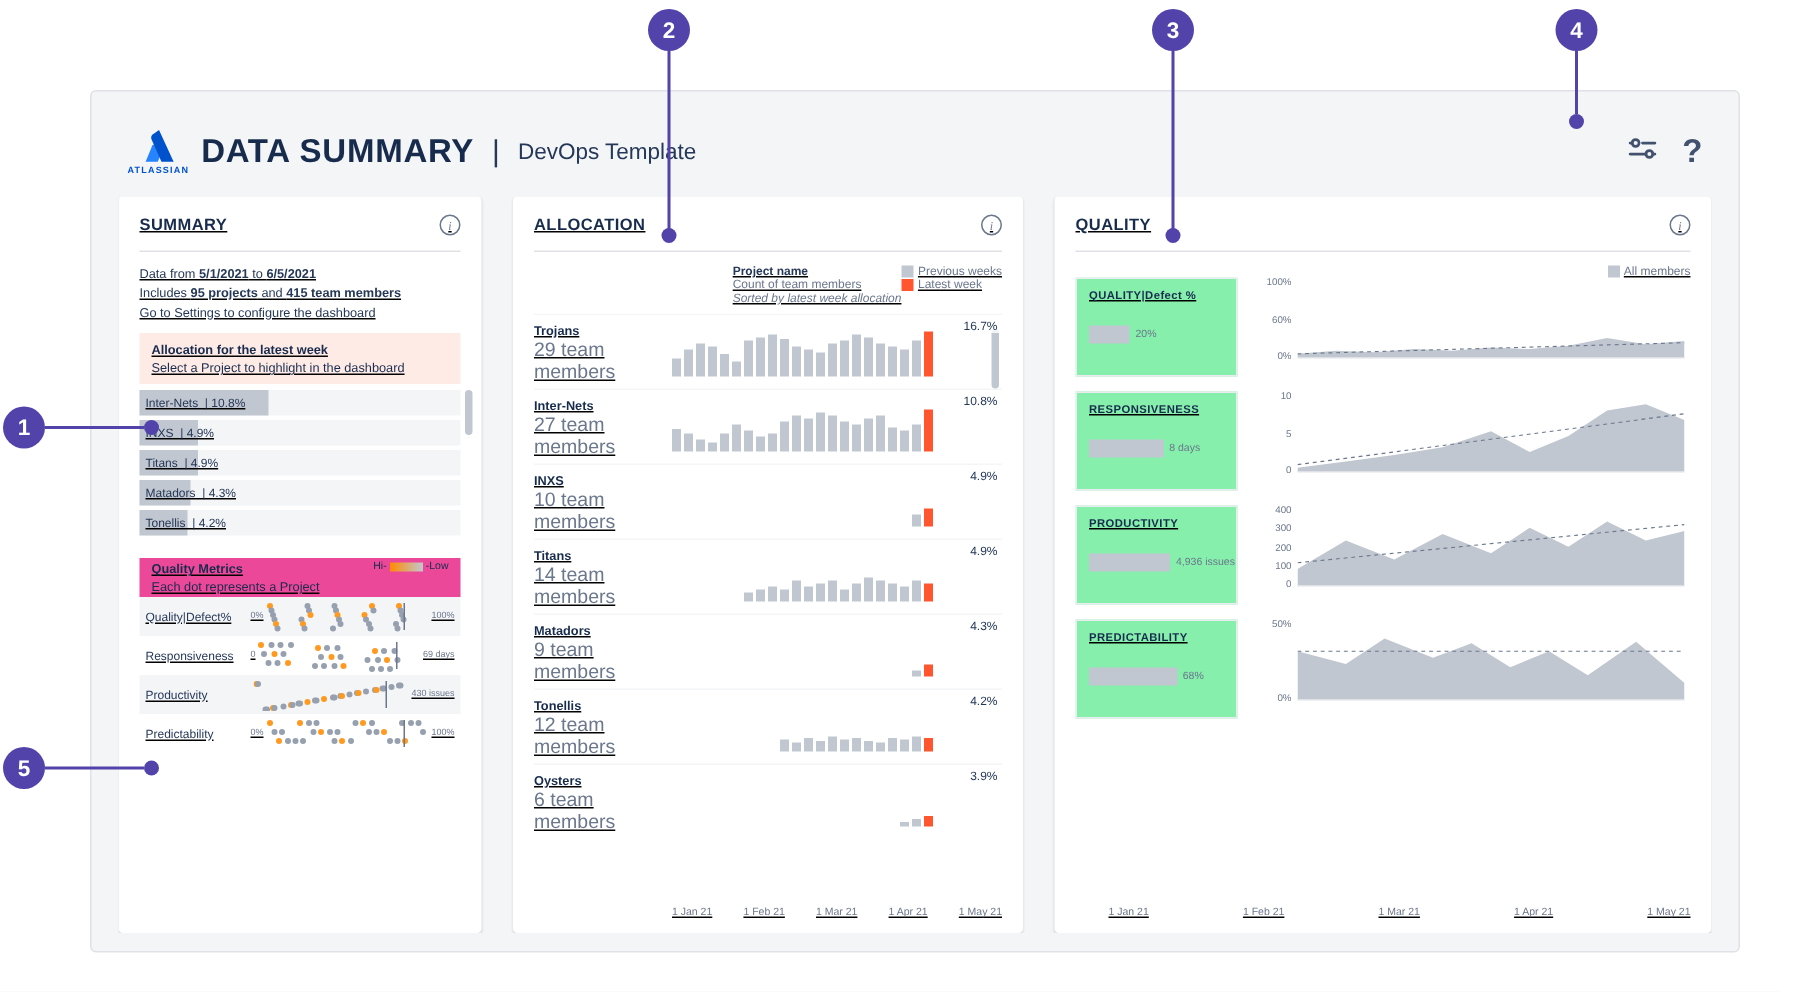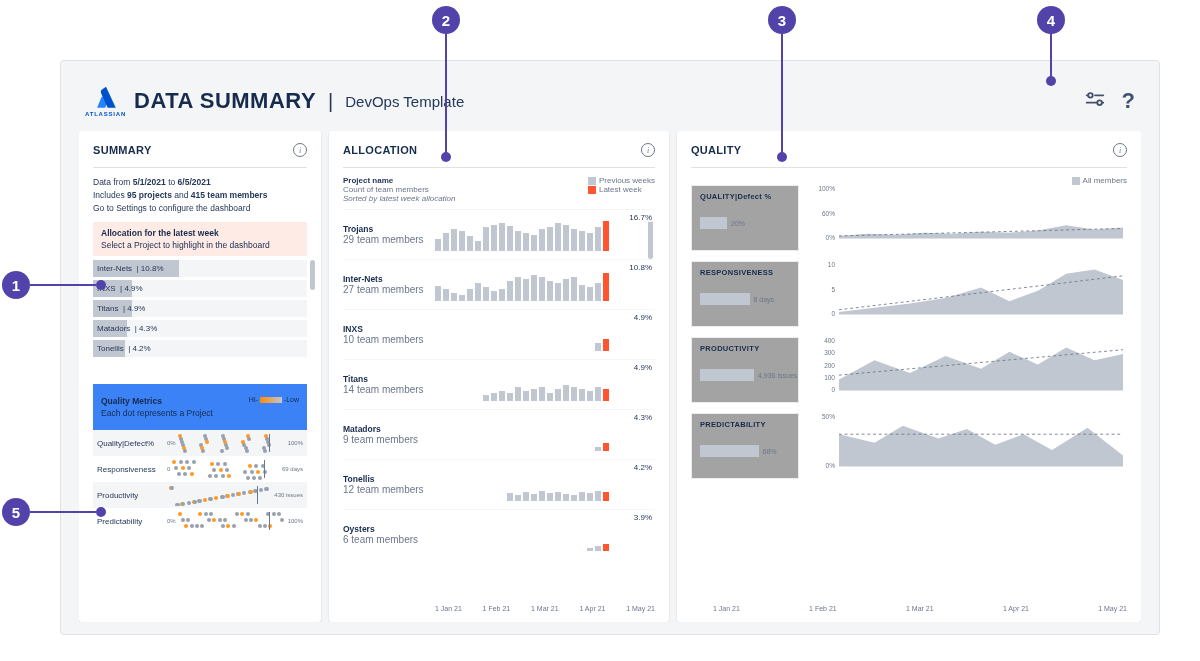--- a/index.html
+++ b/index.html
@@ -62,23 +62,24 @@
   .main-title {
     font-size: 22px; font-weight: 800; color: #172B4D;
     letter-spacing: 0.5px;
   }
   .title-sep { font-size: 20px; color: #253858; font-weight: 300; margin: 0 4px; }
   .title-sub { font-size: 15px; color: #253858; font-weight: 400; }
   .top-icons { display: flex; gap: 16px; align-items: center; color: #42526E; }
   .top-icons svg { width: 22px; height: 22px; }
   .panels {
     display: flex;
-    gap: 8px;
+    gap: 21px;
     flex: 1;
     overflow: hidden;
+    text-decoration: underline;
   }
   .panel {
     background: #fff;
     border-radius: 3px;
     box-shadow: 0 1px 2px rgba(9,30,66,0.15);
     padding: 12px 14px 10px 14px;
     display: flex;
     flex-direction: column;
     overflow: hidden;
   }
@@ -137,23 +138,23 @@
     padding-left: 4px;
     z-index: 2;
   }
   .scroll-thumb {
     position: absolute; right: -8px; top: 0;
     width: 5px; height: 30px;
     background: #C1C7D0; border-radius: 3px;
   }
 
   .quality-metrics {
-    background: #3b82f6;
-    padding: 12px 8px;
-    margin-top: 24px;
+    background: #ec4899;
+    padding: 2px 8px;
+    margin-top: 12px;
     font-size: 8.5px;
     color: #172B4D;
   }
   .quality-metrics .heading { font-weight: 700; margin-bottom: 2px; }
   .quality-metrics .legend { float: right; font-size: 7px; display:flex; align-items:center; gap:2px;}
   .gradient-swatch { width:22px; height:6px; background: linear-gradient(90deg,#FF8B00,#C1C7D0); }
   .qm-row {
     display:flex; align-items:center;
     height: 26px;
     font-size: 8px; color: #253858;
@@ -161,51 +162,51 @@
   }
   .qm-row:nth-child(odd) { background: #F4F5F7; }
   .qm-label { width: 70px; }
   .qm-dots { flex:1; position:relative; height:100%; overflow:hidden;}
   .qm-dots .dot { position:absolute; width:4px; height:4px; border-radius:50%; }
   .qm-scale-l, .qm-scale-r { font-size:6px; color:#6B778C; }
   .qm-scale-l { margin-right:2px;} .qm-scale-r{margin-left:2px;}
   .qm-marker { position:absolute; top:2px; bottom:2px; width:1px; background:#6B778C; }
 
   
-  .alloc-h { display:flex; justify-content:space-between; font-size:8px; color:#253858;}
+  .alloc-h { display:flex; justify-content:flex-end; font-size:8px; color:#253858;}
   .alloc-h .left .t { font-weight:700; }
   .alloc-h .left .s { color:#6B778C; }
   .alloc-h .left .it { font-style:italic; color:#6B778C; }
   .alloc-h .legend-box { font-size:8px; color:#6B778C; }
   .legend-sw { display:inline-block; width:8px; height:8px; vertical-align:middle; margin-right:3px;}
   .sw-prev{background:#C1C7D0;} .sw-lat{background:#FF5630;}
   .alloc-body { position:relative; margin-top:6px; flex:1; overflow:hidden;}
   .alloc-row {
     display:flex; align-items:center;
     height: 50px;
     border-top: 1px solid #F4F5F7;
   }
   .alloc-name { width: 92px; font-size:8.5px; color:#172B4D;}
   .alloc-name .n { font-weight:700; display:block;}
-  .alloc-name .m { font-size:10px; color:#6B778C;}
+  .alloc-name .m { font-size:13px; color:#6B778C;}
   .alloc-bars { flex:1; display:flex; align-items:flex-end; height:32px; gap:2px; position:relative;}
   .alloc-bars .b { background:#C1C7D0; width:6px; }
   .alloc-bars .last { background:#FF5630; }
   .alloc-pct { position:absolute; right:2px; top:-6px; font-size:8px; color:#253858; background:rgba(255,255,255,0.8); padding:0 1px;}
   .alloc-xaxis { display:flex; justify-content:space-between; font-size:7px; color:#6B778C; margin-top:4px; padding-left:92px;}
   .alloc-scroll { position:absolute; right:2px; top:10px; width:5px; height:40px; background:#C1C7D0; border-radius:3px;}
 
   
   .q-legend { text-align:right; font-size:8px; color:#6B778C;}
   .q-legend .sw{display:inline-block;width:8px;height:8px;background:#C1C7D0;vertical-align:middle;margin-right:3px;}
   .q-grid { display:flex; gap:18px; flex:1; overflow:hidden; }
   .q-col-left { width: 108px; display:flex; flex-direction:column; gap:10px;}
   .q-col-right { flex:1; display:flex; flex-direction:column; gap:10px;}
   .q-card {
-    background:#a3a3a3; border:1px solid #EBECF0;
+    background:#86efac; border:1px solid #EBECF0;
     height:66px; padding:6px 8px;
     font-size:8px; color:#172B4D;
     display:flex; flex-direction:column;
   }
   .q-card .t { font-weight:700; font-size:7.5px; letter-spacing:0.3px;}
   .q-card .bar-wrap { flex:1; display:flex; align-items:center;}
   .q-card .bar { height:12px; background:#C1C7D0; position:relative;}
   .q-card .val { font-size:7px; position:absolute; right:-4px; top:50%; transform:translate(100%,-50%); color:#6B778C; white-space:nowrap;}
   .q-chart { height:66px; position:relative; }
   .q-axis-l { position:absolute; left:0; top:0; bottom:10px; width:18px; font-size:6.5px; color:#6B778C; display:flex; flex-direction:column; justify-content:space-between; align-items:flex-end;}

